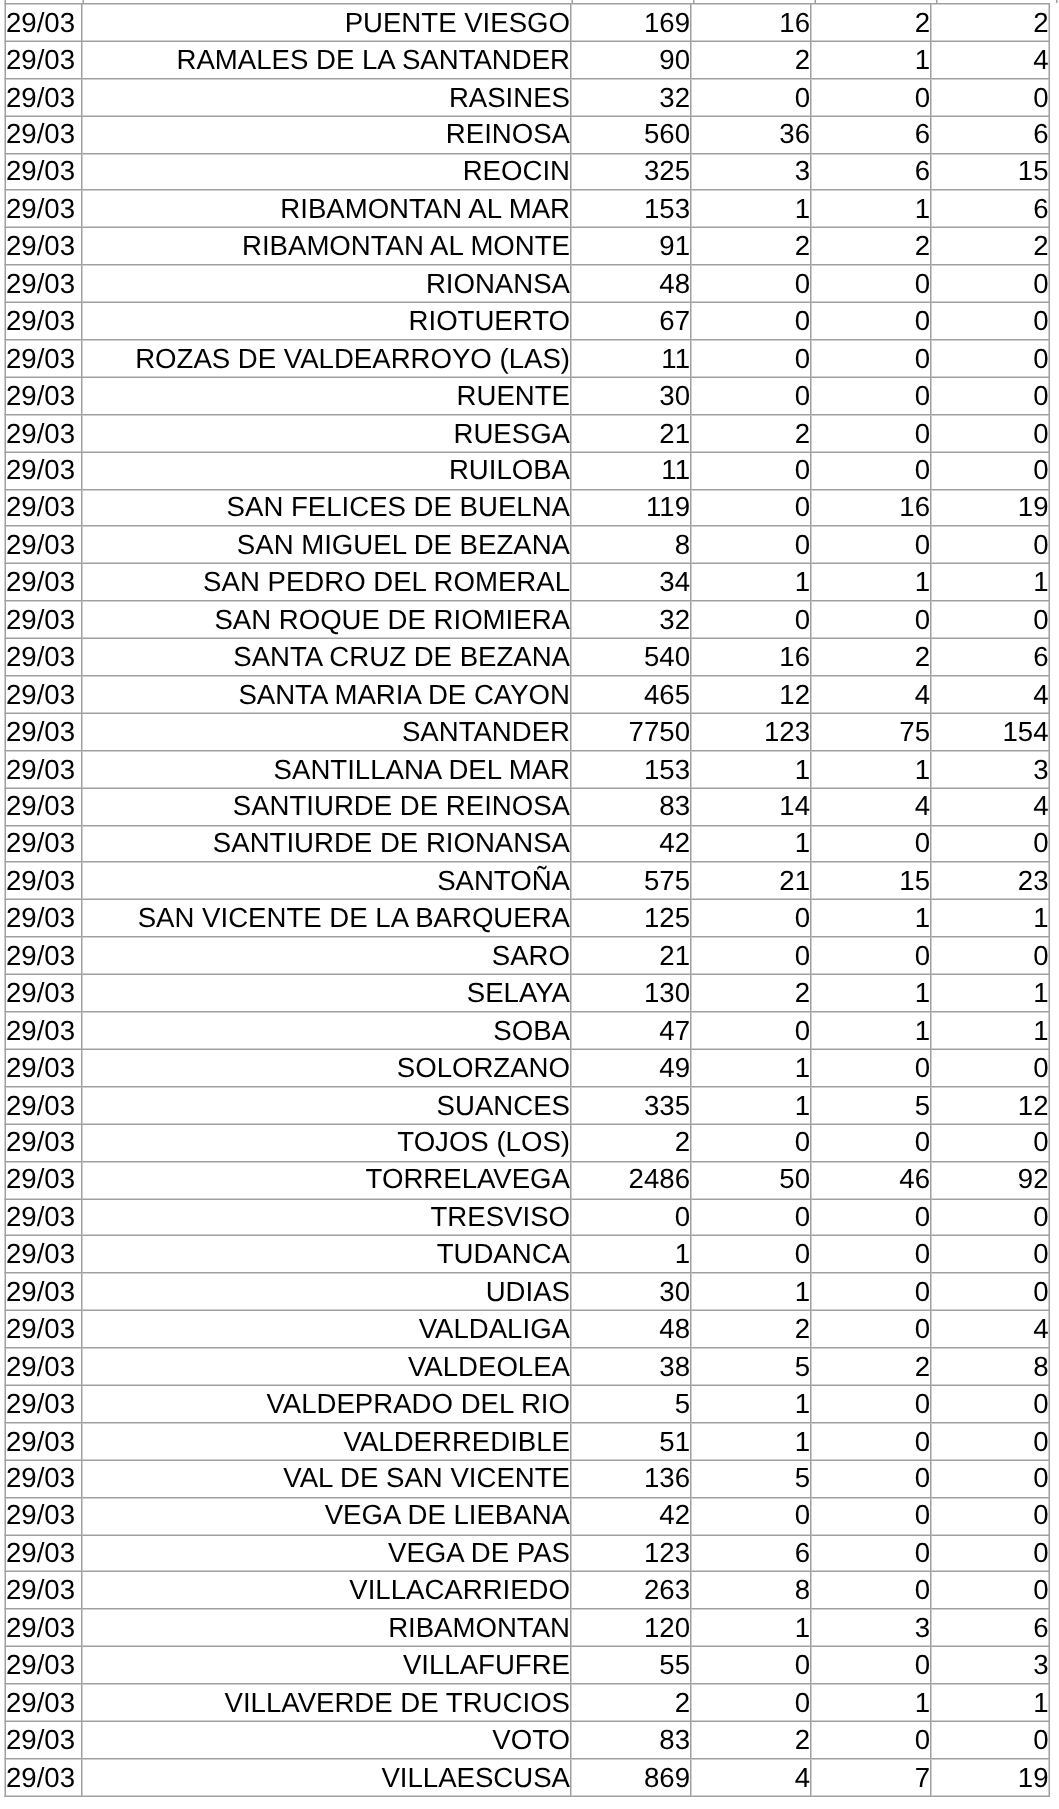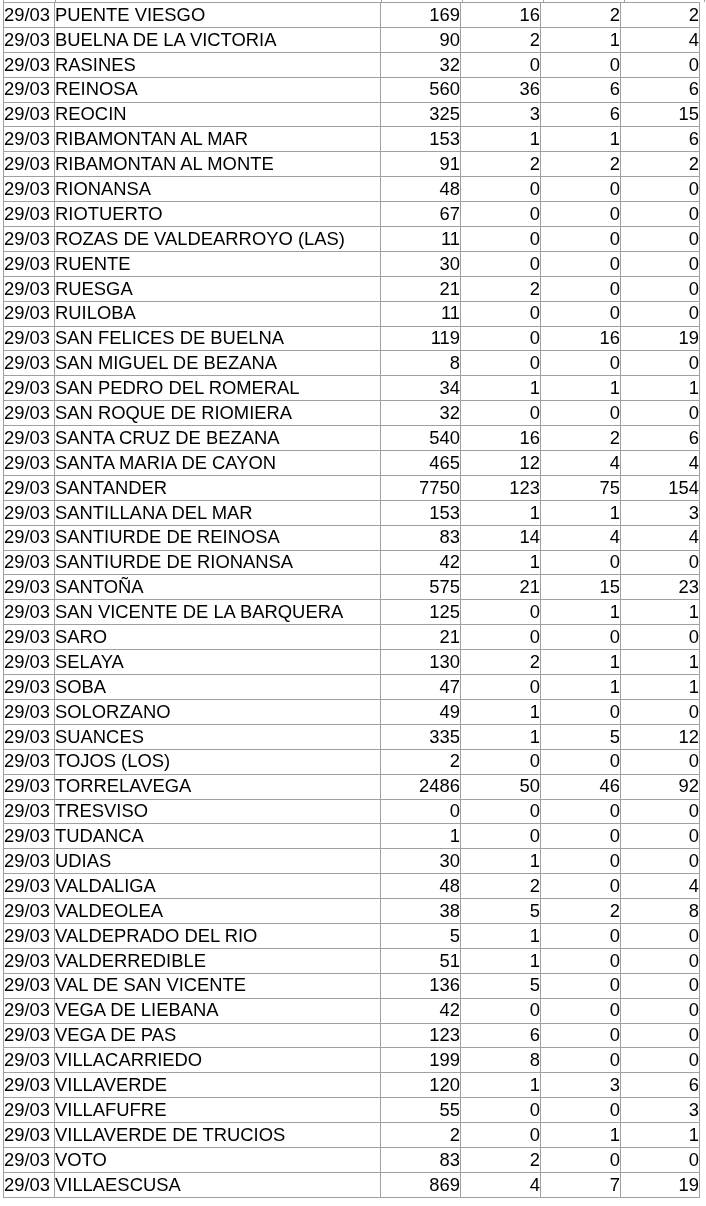--- a/index.html
+++ b/index.html
@@ -49,21 +49,21 @@
     white-space: nowrap;
     overflow: hidden;
     padding: 0;
   }
   td.c-date {
     text-align: left;
     padding-left: 2px;
     padding-right: 1px;
   }
   td.c-name {
-    text-align: left;
+    text-align: right;
     padding-left: 3px;
     padding-right: 2px;
   }
   td.c-num {
     text-align: right;
     padding-right: 4px;
     padding-left: 2px;
   }
 </style>
 </head>
@@ -92,21 +92,21 @@
         <tr>
           <td class="c-date">29/03</td>
           <td class="c-name">PUENTE VIESGO</td>
           <td class="c-num">169</td>
           <td class="c-num">16</td>
           <td class="c-num">2</td>
           <td class="c-num">2</td>
         </tr>
         <tr>
           <td class="c-date">29/03</td>
-          <td class="c-name">BUELNA DE LA VICTORIA</td>
+          <td class="c-name">RAMALES DE LA SANTANDER</td>
           <td class="c-num">90</td>
           <td class="c-num">2</td>
           <td class="c-num">1</td>
           <td class="c-num">4</td>
         </tr>
         <tr>
           <td class="c-date">29/03</td>
           <td class="c-name">RASINES</td>
           <td class="c-num">32</td>
           <td class="c-num">0</td>
@@ -421,28 +421,28 @@
           <td class="c-date">29/03</td>
           <td class="c-name">VEGA DE PAS</td>
           <td class="c-num">123</td>
           <td class="c-num">6</td>
           <td class="c-num">0</td>
           <td class="c-num">0</td>
         </tr>
         <tr>
           <td class="c-date">29/03</td>
           <td class="c-name">VILLACARRIEDO</td>
-          <td class="c-num">199</td>
+          <td class="c-num">263</td>
           <td class="c-num">8</td>
           <td class="c-num">0</td>
           <td class="c-num">0</td>
         </tr>
         <tr>
           <td class="c-date">29/03</td>
-          <td class="c-name">VILLAVERDE</td>
+          <td class="c-name">RIBAMONTAN</td>
           <td class="c-num">120</td>
           <td class="c-num">1</td>
           <td class="c-num">3</td>
           <td class="c-num">6</td>
         </tr>
         <tr>
           <td class="c-date">29/03</td>
           <td class="c-name">VILLAFUFRE</td>
           <td class="c-num">55</td>
           <td class="c-num">0</td>

